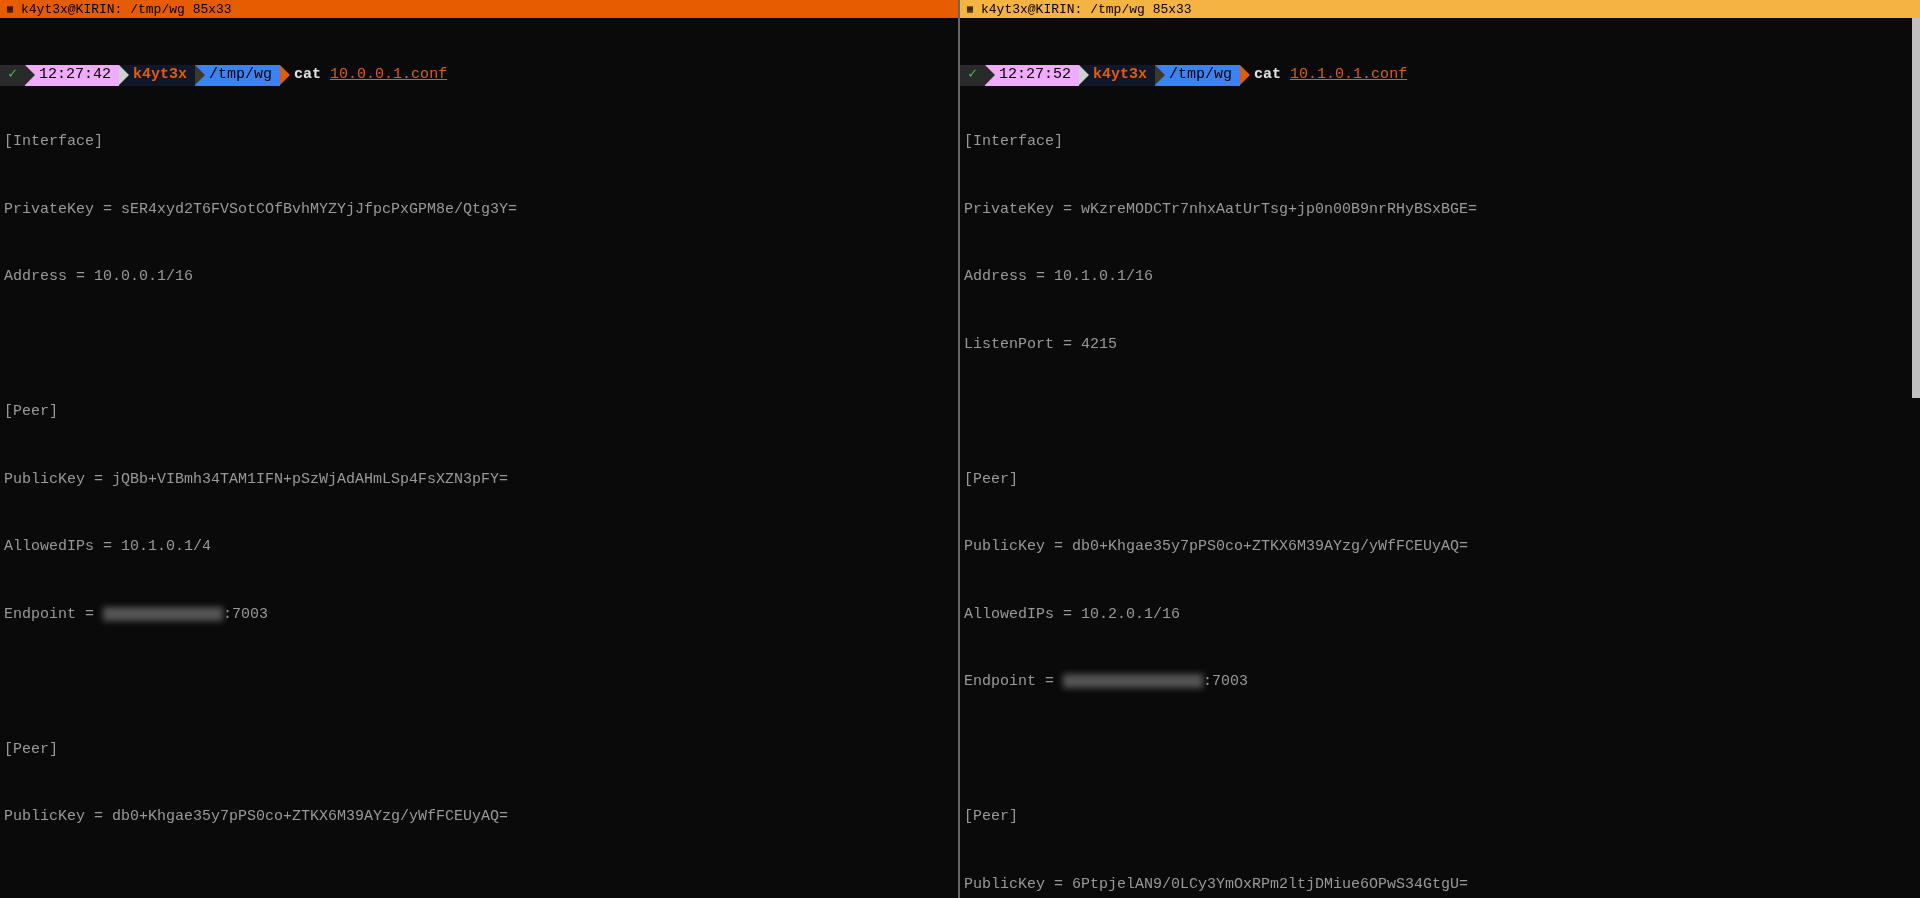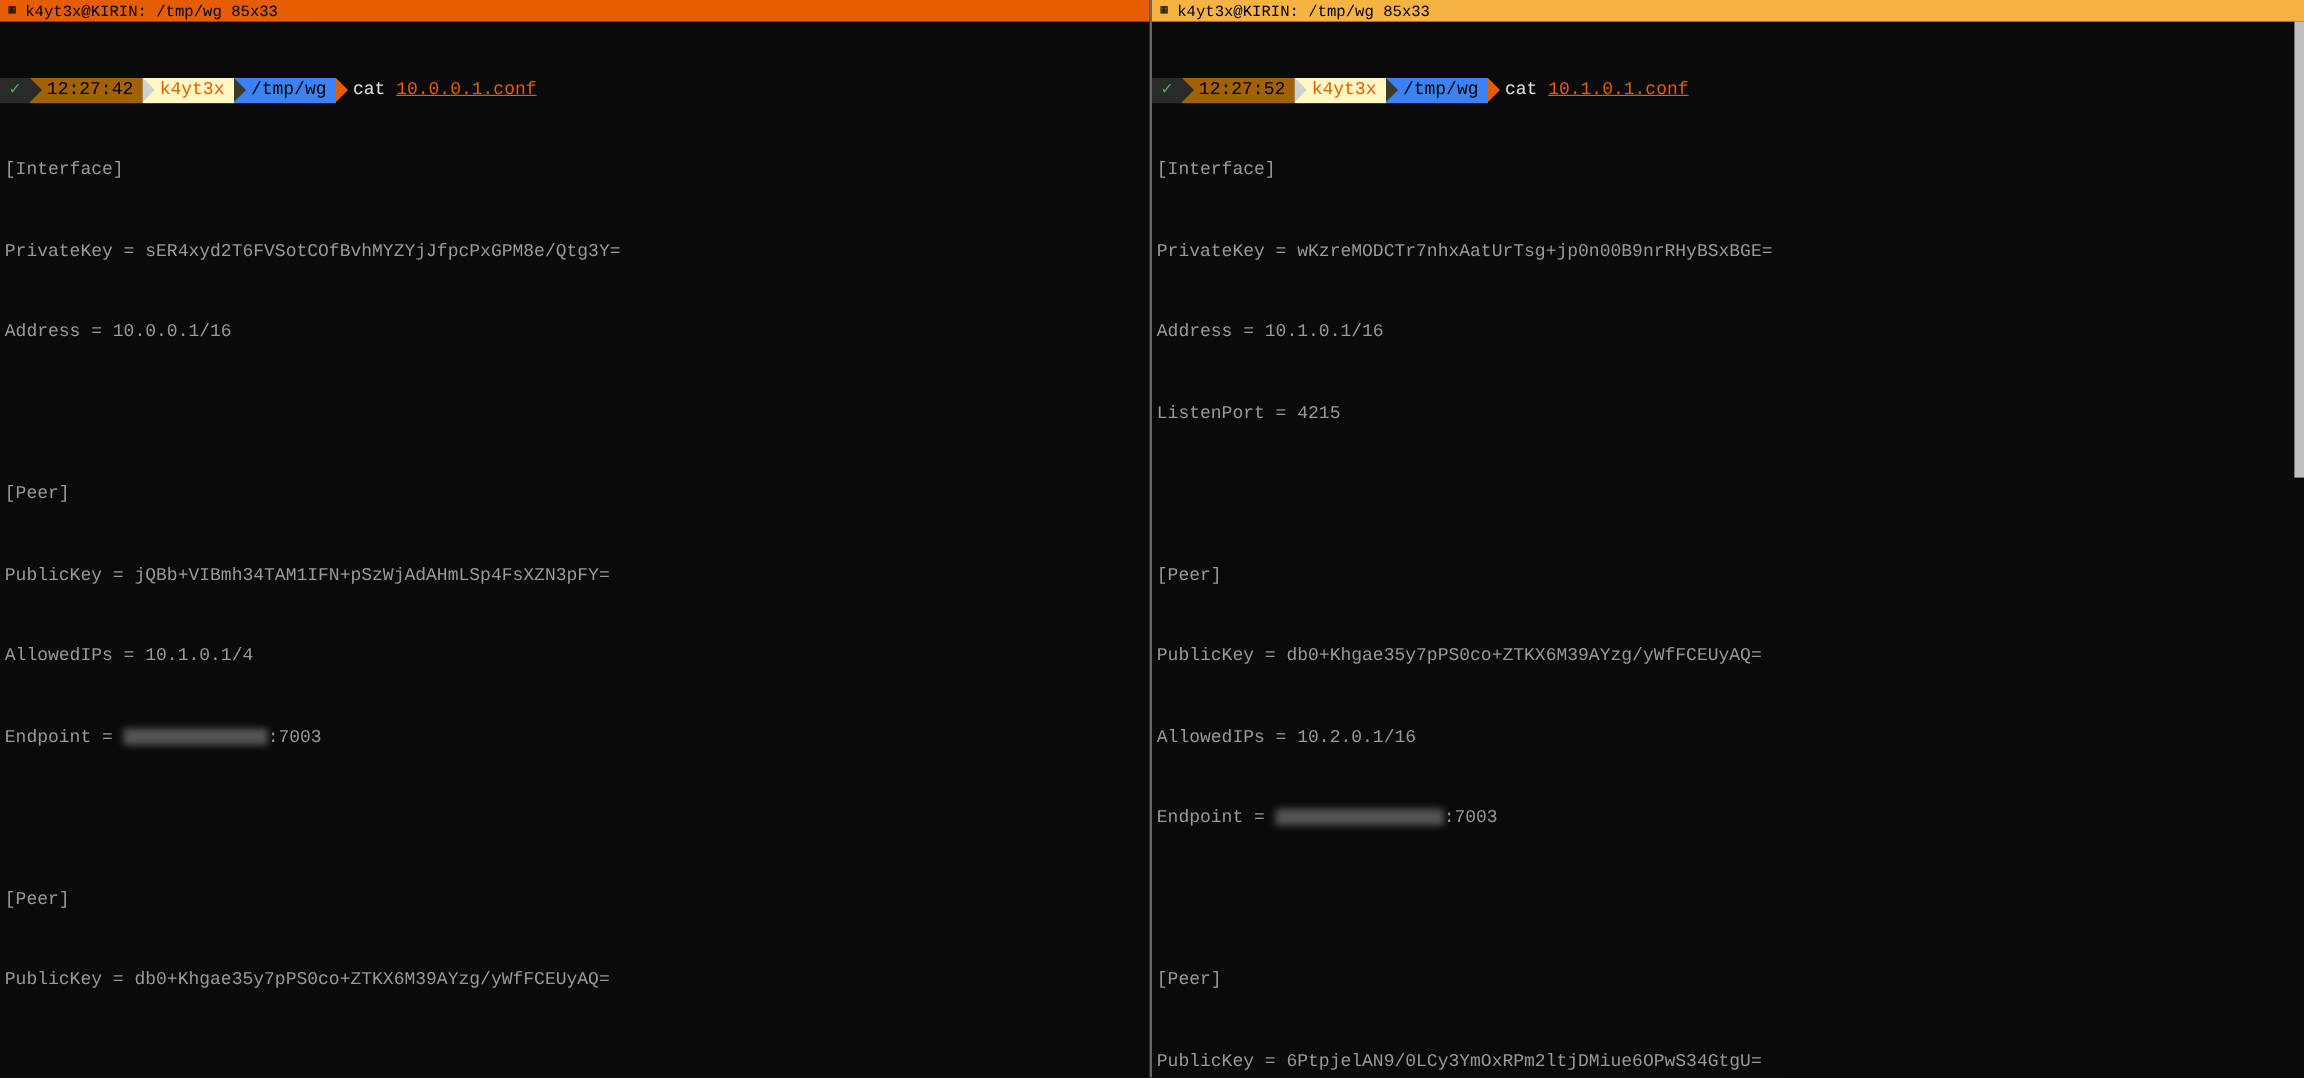--- a/index.html
+++ b/index.html
@@ -68,28 +68,28 @@
   right: -10px;
   top: 0;
   width: 0;
   height: 0;
   border-top: 10.5px solid transparent;
   border-bottom: 10.5px solid transparent;
   z-index: 2;
 }
 .seg-check { background: #2a2a2a; color: #4caf50; padding-left: 8px; }
 .seg-check::after { border-left: 10px solid #2a2a2a; }
-.seg-time { background: #a16207; color: #000; padding-left: 14px; }
+.seg-time { background: #f0abfc; color: #000; padding-left: 14px; }
 .seg-time::after { border-left: 10px solid #d0d0d0; }
-.seg-user { background: #fef9c3; color: #e65c00; padding-left: 14px; }
+.seg-user { background: #0f172a; color: #e65c00; padding-left: 14px; font-weight: bold; }
 .seg-user::after { border-left: 10px solid #3a3a2a; }
 .seg-path { background: #3b82f6; color: #000; padding-left: 14px; }
 .seg-path::after { border-left: 10px solid #e65c00; }
 .cmd-area { padding-left: 14px; color: #b8b8b8; }
-.cmd-name { color: #e0e0e0; font-weight: normal; }
+.cmd-name { color: #e0e0e0; font-weight: bold; }
 .cmd-arg { color: #e65c00; text-decoration: underline; }
 .output-line { padding: 0 4px; color: #999; min-height: 21px; }
 .redacted {
   display: inline-block;
   background: #555;
   color: transparent;
   filter: blur(3px);
   user-select: none;
   vertical-align: middle;
   height: 14px;

